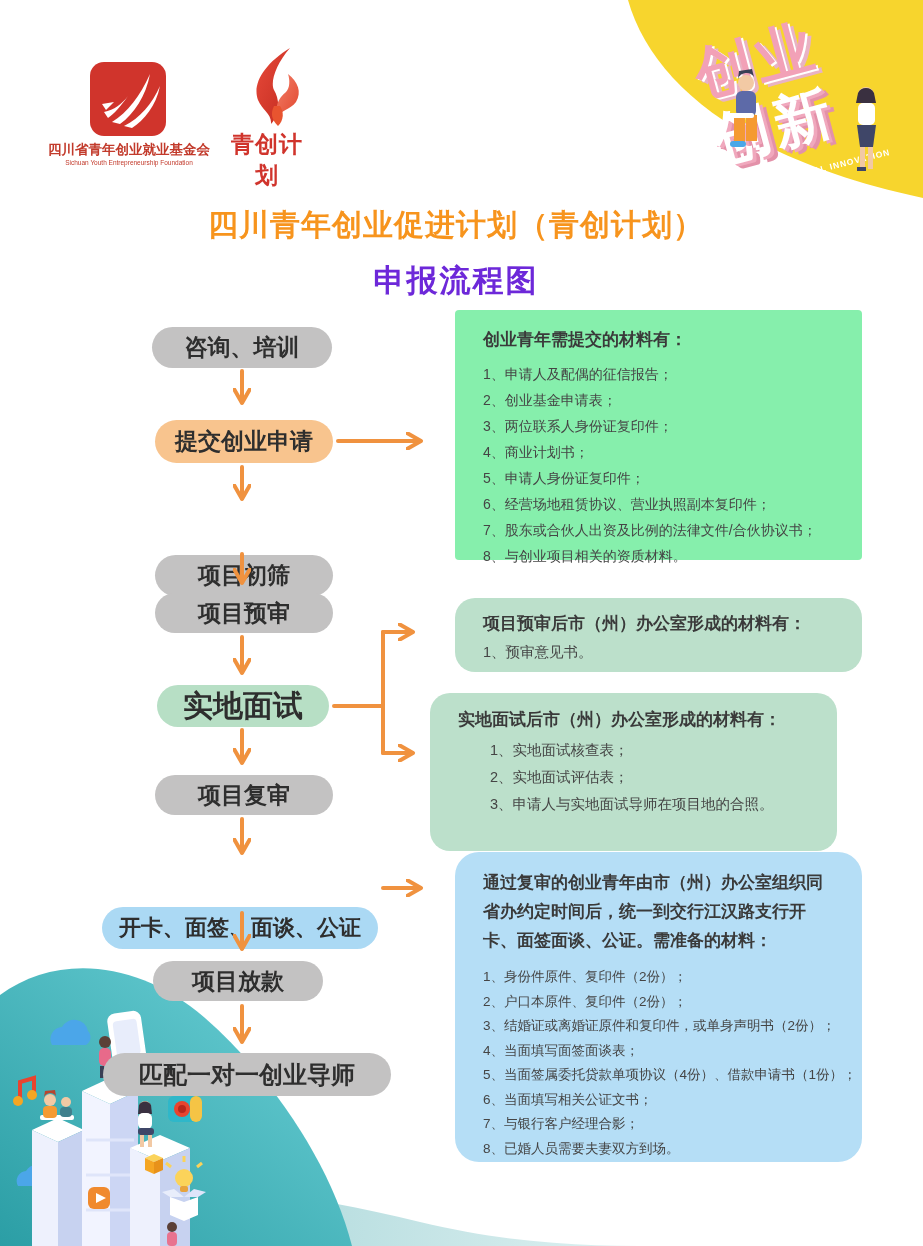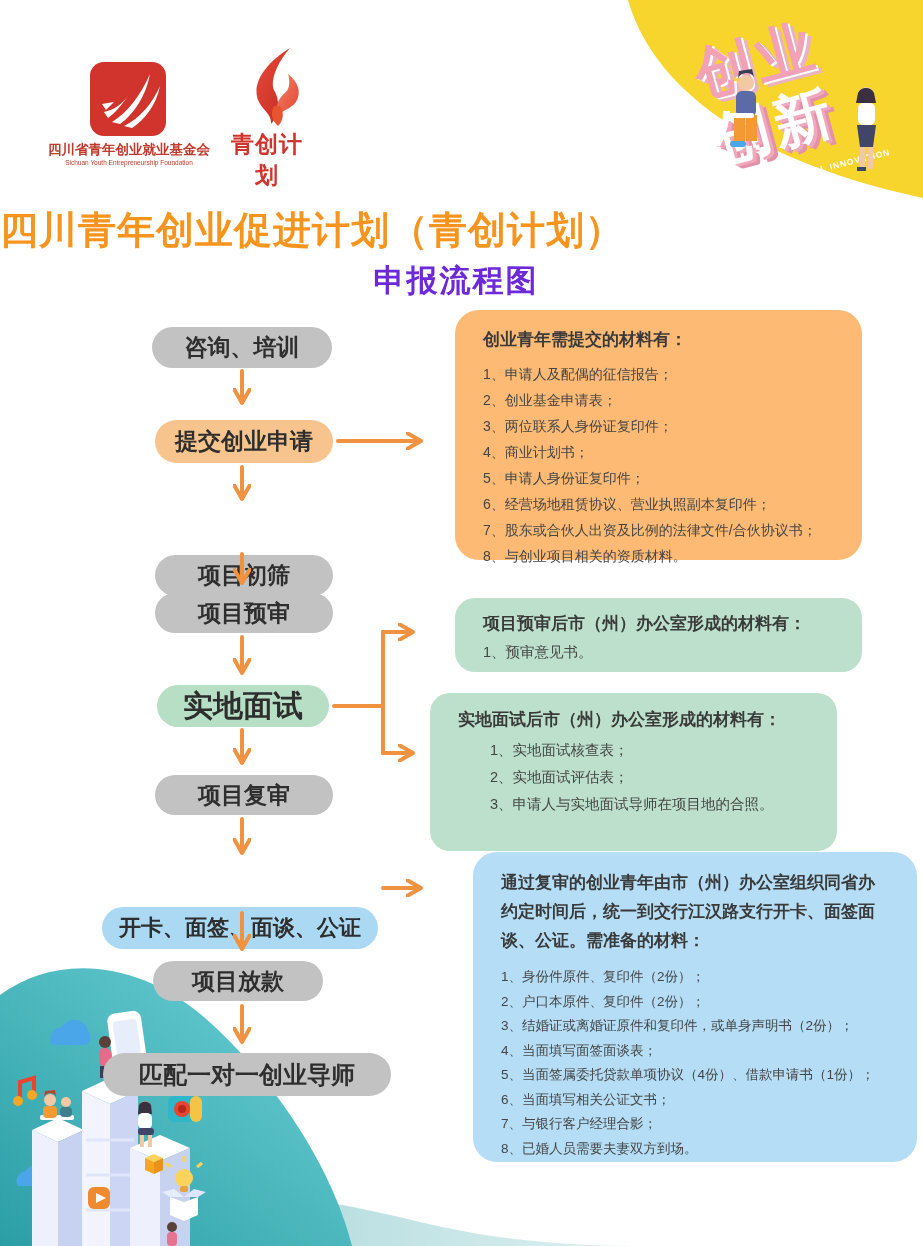--- a/index.html
+++ b/index.html
@@ -5,22 +5,22 @@
   html,body{margin:0;padding:0;background:#ffffff;}
   .canvas{
     position:relative;width:923px;height:1246px;background:#ffffff;overflow:hidden;
     font-family:"Liberation Sans","DejaVu Sans",sans-serif;color:#333;
   }
   .abs{position:absolute;}
   svg{display:block;}
 
   
   .main-title{
-    position:absolute;left:0;top:205px;width:912px;
-    font-size:38px;font-weight:800;color:#F7941D;letter-spacing:1px;
+    position:absolute;left:0;top:205px;width:912px;text-align:center;
+    font-size:30px;font-weight:800;color:#F7941D;letter-spacing:1px;
   }
   .sub-title{
     position:absolute;left:0;top:260px;width:912px;text-align:center;
     font-size:31px;font-weight:600;color:#6d28d9;letter-spacing:2px;
   }
 
   
   .logo1-text-cn{position:absolute;left:40px;top:141px;width:178px;text-align:center;
     font-size:13.5px;font-weight:800;color:#C23A2B;}
   .logo1-text-en{position:absolute;left:40px;top:159px;width:178px;text-align:center;
@@ -49,21 +49,21 @@
     position:absolute;display:flex;align-items:center;justify-content:center;
     border-radius:999px;font-weight:900;color:#2e2e2e;white-space:nowrap;
   }
   .pill.gray{background:#C3C2C2;}
   .pill.orange{background:#F8C48E;}
   .pill.green{background:#B7DFC5;}
   .pill.blue{background:#ABD9F4;margin-top:40px;}
 
   
   .infobox{position:absolute;box-sizing:border-box;}
-  .infobox.orange{background:#fdba74;border-radius:24px;}
+  .infobox.orange{background:#86efac;border-radius:4px;}
   .infobox.green{background:#BCE0CB;border-radius:20px;}
   .infobox.blue{background:#B5DEF6;border-radius:24px;}
   .infobox h3{margin:0;font-size:17px;font-weight:800;color:#3a3a3a;}
   .infobox .intro{margin:0;font-size:17px;font-weight:800;color:#3a3a3a;line-height:29px;}
   .box-items{margin-top:10px;}
   .item{font-size:14px;line-height:26px;color:#454545;white-space:nowrap;}
   .item.sm{font-size:13.5px;line-height:24.5px;}
   .item.md{font-size:14.5px;line-height:27px;}
 </style>
 </head>
@@ -297,21 +297,21 @@
 
   <div class="infobox green" style="left:430px;top:693px;width:407px;height:158px;padding:15px 28px 0;">
     <h3>实地面试后市（州）办公室形成的材料有：</h3>
     <div class="box-items" style="margin-top:6px;margin-left:32px;">
         <div class="item md">1、实地面试核查表；</div>
         <div class="item md">2、实地面试评估表；</div>
         <div class="item md">3、申请人与实地面试导师在项目地的合照。</div>
       </div>
   </div>
 
-  <div class="infobox blue" style="left:473px;top:852px;width:444px;height:310px;padding:16px 28px 0;">
+  <div class="infobox blue" style="left:455px;top:852px;width:407px;height:310px;padding:16px 28px 0;">
     <p class="intro">通过复审的创业青年由市（州）办公室组织同省办约定时间后，统一到交行江汉路支行开卡、面签面谈、公证。需准备的材料：</p>
     <div class="box-items">
         <div class="item sm">1、身份件原件、复印件（2份）；</div>
         <div class="item sm">2、户口本原件、复印件（2份）；</div>
         <div class="item sm">3、结婚证或离婚证原件和复印件，或单身声明书（2份）；</div>
         <div class="item sm">4、当面填写面签面谈表；</div>
         <div class="item sm">5、当面签属委托贷款单项协议（4份）、借款申请书（1份）；</div>
         <div class="item sm">6、当面填写相关公证文书；</div>
         <div class="item sm">7、与银行客户经理合影；</div>
         <div class="item sm">8、已婚人员需要夫妻双方到场。</div>

